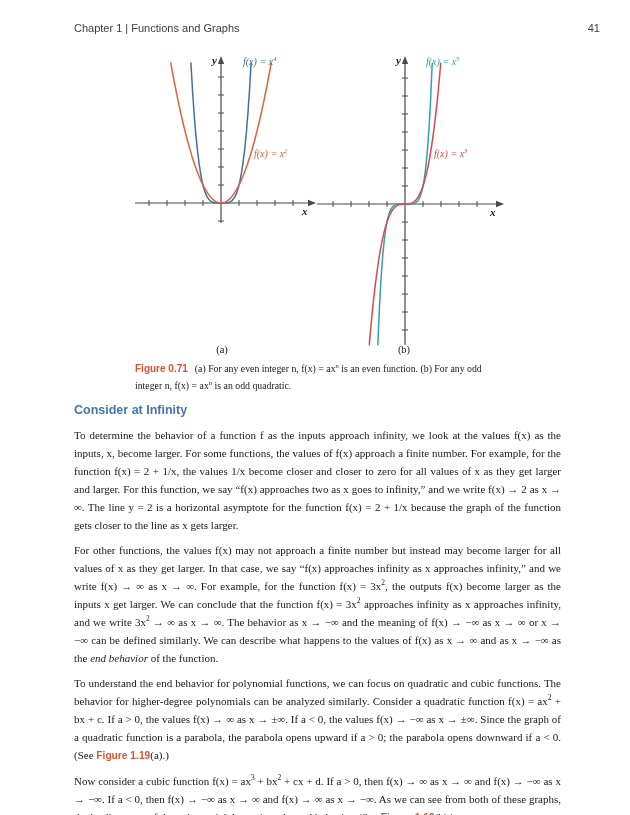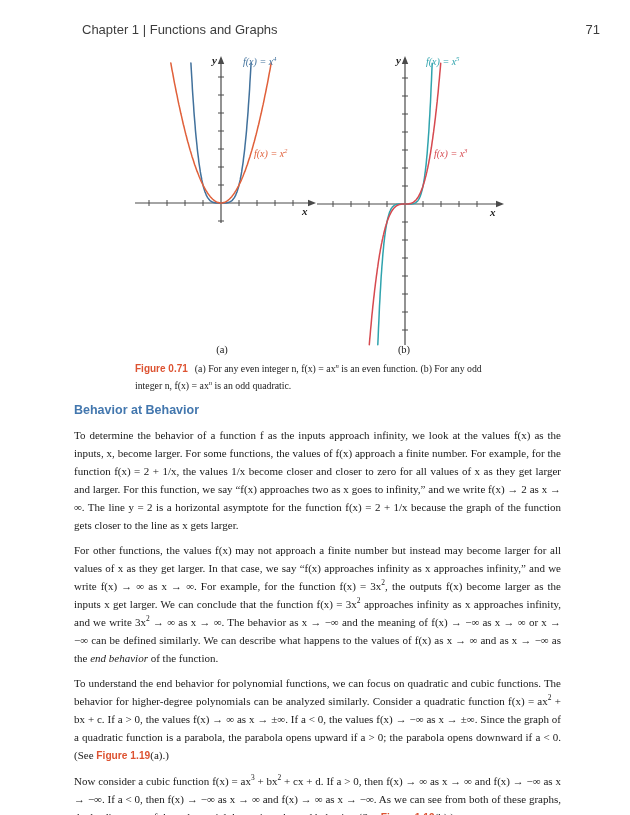--- a/index.html
+++ b/index.html
@@ -3,24 +3,24 @@
 <meta charset="utf-8">
 <title>Chapter 1 | Functions and Graphs</title>
 <style>
   html,body{margin:0;padding:0;background:#ffffff;}
   #page{
     position:relative;width:630px;height:815px;background:#fff;overflow:hidden;
     font-family:"Liberation Serif","DejaVu Serif",serif;color:#191919;
   }
   
   .hdr{
-    position:absolute;top:22px;left:82px;right:30px;
+    position:absolute;top:22px;left:74px;right:30px;
     display:flex;justify-content:space-between;align-items:baseline;
     font-family:"Liberation Sans","DejaVu Sans",sans-serif;
-    font-size:13px;color:#3d3d3d;
+    font-size:11px;color:#3d3d3d;
   }
   
   .graph-wrap{position:absolute;}
   .graph-a-wrap{left:133px;top:55px;width:185px;height:172px;}
   .graph-b-wrap{left:315px;top:55px;width:190px;height:292px;}
   .graph-wrap svg{position:absolute;left:0;top:0;}
   .curve-label{
     position:absolute;font:italic 10px "Liberation Serif","DejaVu Serif",serif;
     white-space:nowrap;
   }
@@ -70,21 +70,21 @@
     margin-right:7px;
   }
 </style>
 </head>
 <body>
 
 <div id="page">
 
   <div class="hdr">
     <span>Chapter 1 | Functions and Graphs</span>
-    <span>71</span>
+    <span>41</span>
   </div>
 
   <div class="graph-wrap graph-a-wrap">
     <svg id="graph-a" width="185" height="172">
         <line x1="2" y1="148" x2="176" y2="148" stroke="#4a4a4a" stroke-width="1.2"></line>
         <polygon points="183,148 175,144.8 175,151.2" fill="#4a4a4a"></polygon>
         <line x1="88" y1="168" x2="88" y2="8" stroke="#4a4a4a" stroke-width="1.2"></line>
         <polygon points="88,1 84.8,9 91.2,9" fill="#4a4a4a"></polygon>
         <line x1="16" y1="145" x2="16" y2="151" stroke="#4a4a4a" stroke-width="1"></line>
         <line x1="34" y1="145" x2="34" y2="151" stroke="#4a4a4a" stroke-width="1"></line>
@@ -147,20 +147,20 @@
     <span class="curve-label lbl-b1" style="color: rgb(47, 163, 173);"><span>f(x) = x</span><span class="seg-sup">5</span></span>
     <span class="curve-label lbl-b2" style="color: rgb(214, 73, 79);"><span>f(x) = x</span><span class="seg-sup">3</span></span>
   </div>
 
   <span class="panel-label panel-a">(a)</span>
   <span class="panel-label panel-b">(b)</span>
 
   <div class="caption"><span class="seg-figlabel">Figure 0.71</span><span>(a) For any even integer n, f(x) = ax</span><span class="seg-sup seg-i">n</span><span> is an even function. (b) For any odd integer n, f(x) = ax</span><span class="seg-sup seg-i">n</span><span> is an odd quadratic.</span></div>
 
   <div class="text-col">
-    <h2 class="section-heading">Behavior at Behavior</h2>
+    <h2 class="section-heading">Consider at Infinity</h2>
     <p><span>To determine the behavior of a function f as the inputs approach infinity, we look at the values f(x) as the inputs, x, become larger. For some functions, the values of f(x) approach a finite number. For example, for the function f(x) = 2 + 1/x, the values 1/x become closer and closer to zero for all values of x as they get larger and larger. For this function, we say “f(x) approaches two as x goes to infinity,” and we write f(x) → 2 as x → ∞. The line y = 2 is a horizontal asymptote for the function f(x) = 2 + 1/x because the graph of the function gets closer to the line as x gets larger.</span></p>
     <p><span>For other functions, the values f(x) may not approach a finite number but instead may become larger for all values of x as they get larger. In that case, we say “f(x) approaches infinity as x approaches infinity,” and we write f(x) → ∞ as x → ∞. For example, for the function f(x) = 3x</span><span class="seg-sup">2</span><span>, the outputs f(x) become larger as the inputs x get larger. We can conclude that the function f(x) = 3x</span><span class="seg-sup">2</span><span> approaches infinity as x approaches infinity, and we write 3x</span><span class="seg-sup">2</span><span> → ∞ as x → ∞. The behavior as x → −∞ and the meaning of f(x) → −∞ as x → ∞ or x → −∞ can be defined similarly. We can describe what happens to the values of f(x) as x → ∞ and as x → −∞ as the </span><span class="seg-i">end behavior</span><span> of the function.</span></p>
     <p><span>To understand the end behavior for polynomial functions, we can focus on quadratic and cubic functions. The behavior for higher-degree polynomials can be analyzed similarly. Consider a quadratic function f(x) = ax</span><span class="seg-sup">2</span><span> + bx + c. If a &gt; 0, the values f(x) → ∞ as x → ±∞. If a &lt; 0, the values f(x) → −∞ as x → ±∞. Since the graph of a quadratic function is a parabola, the parabola opens upward if a &gt; 0; the parabola opens downward if a &lt; 0. (See </span><span class="seg-figref">Figure 1.19</span><span>(a).)</span></p>
     <p><span>Now consider a cubic function f(x) = ax</span><span class="seg-sup">3</span><span> + bx</span><span class="seg-sup">2</span><span> + cx + d. If a &gt; 0, then f(x) → ∞ as x → ∞ and f(x) → −∞ as x → −∞. If a &lt; 0, then f(x) → −∞ as x → ∞ and f(x) → ∞ as x → −∞. As we can see from both of these graphs, the leading term of the polynomial determines the end behavior. (See </span><span class="seg-figref">Figure 1.19</span><span>(b).)</span></p>
   </div>
 
 </div>
 
 </body></html>

